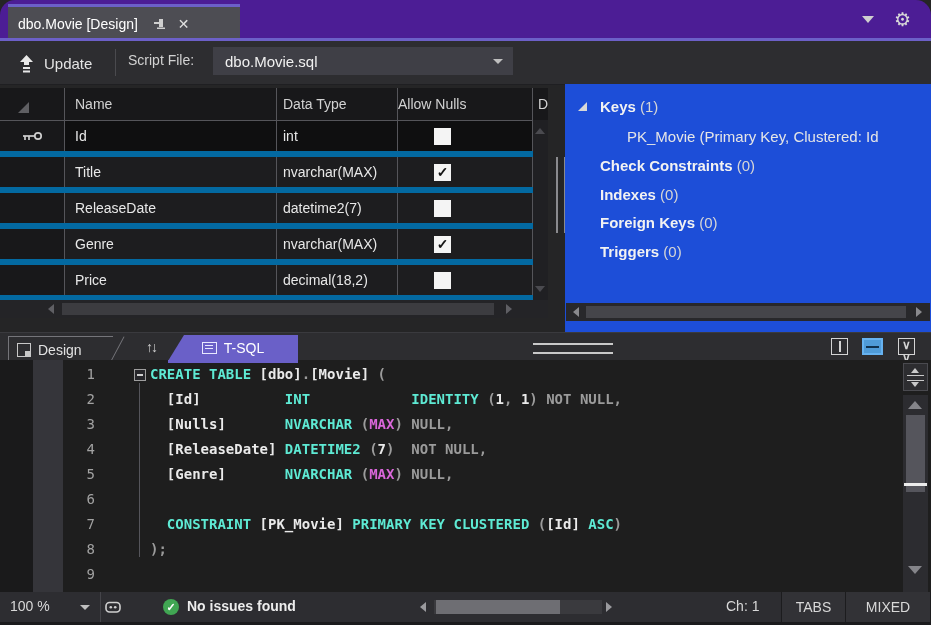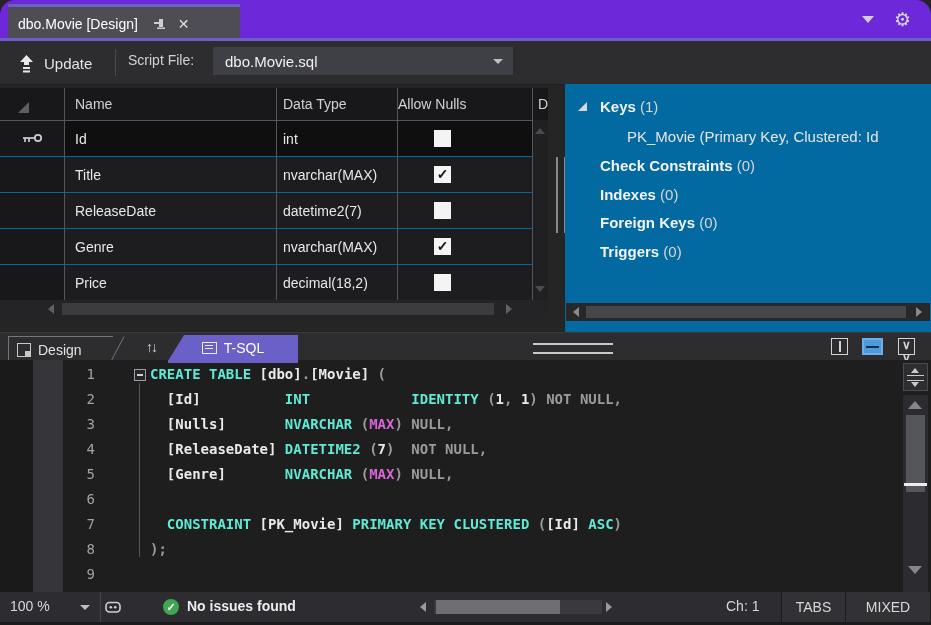--- a/index.html
+++ b/index.html
@@ -1,21 +1,21 @@
 <!DOCTYPE html>
 <html><head>
 <meta charset="utf-8">
 <style>
   html,body{margin:0;padding:0;background:#252526;width:931px;height:625px;overflow:hidden;
     font-family:"Liberation Sans",sans-serif;-webkit-font-smoothing:antialiased;}
   .abs{position:absolute;}
   #root{position:relative;width:931px;height:625px;background:#252526;}
 
   
-  #tabstrip{left:0;top:0;width:931px;height:54px;background:#6d28d9;border-radius:15px;}
+  #tabstrip{left:0;top:0;width:931px;height:54px;background:#4c1d95;border-radius:15px;}
   #accent-line{left:0;top:38px;width:931px;height:3px;background:#6c60c8;}
   #doc-tab{left:8px;top:4px;width:232px;height:34px;background:#4d4d53;border-top:3px solid #6c60c8;
     display:flex;align-items:center;color:#ffffff;font-size:14px;}
   #doc-tab .title{margin-left:10px;}
   #doc-tab .pin{margin-left:14px;width:14px;height:14px;}
   #doc-tab .close{margin-left:12px;color:#e0e0e0;font-size:14px;line-height:14px;}
   #tab-caret{left:862px;top:16px;width:0;height:0;border-left:6px solid transparent;
     border-right:6px solid transparent;border-top:7px solid #cfcfcf;}
   #gear{left:894px;top:8px;color:#d8d8d8;font-size:19px;}
 
@@ -29,21 +29,21 @@
     font-size:15px;display:flex;align-items:center;}
   #scriptfile-combo .val{margin-left:12px;}
   #scriptfile-combo .caret{position:absolute;right:10px;top:12px;width:0;height:0;
     border-left:5px solid transparent;border-right:5px solid transparent;border-top:5px solid #bfbfbf;}
 
   
   #grid{left:0;top:88px;width:548px;height:212px;background:#1d1d1f;}
   .g-head{height:32px;display:flex;background:#18181a;border-bottom:1px solid #55555a;}
   .g-hcell{border-right:1px solid #55555a;color:#d2d2d2;font-size:14px;display:flex;align-items:center;
     box-sizing:border-box;overflow:hidden;}
-  .g-row{height:36px;display:flex;box-sizing:border-box;border-bottom:1px solid #0369a1;background:#1d1d1f;}
+  .g-row{height:36px;display:flex;box-sizing:border-box;border-bottom:6px solid #0369a1;background:#1d1d1f;}
   .g-row.sel{background:#0f0f10;}
   .g-cell{border-right:1px solid #55555a;box-sizing:border-box;display:flex;align-items:center;
     color:#e8e8e8;font-size:14px;overflow:hidden;}
   .c0{width:65px;background:#18181a;justify-content:center;}
   .c1{width:212px;padding-left:10px;}
   .c2{width:121px;padding-left:6px;}
   .c3{width:135px;}
   .c4{width:15px;padding-left:5px;border-right:none;}
   .cb{width:17px;height:17px;background:#f4f4f4;margin-left:36px;display:flex;align-items:center;
     justify-content:center;color:#141414;font-size:14px;font-weight:bold;line-height:17px;}
@@ -59,21 +59,21 @@
     border-right:6px solid #5f5f64;position:absolute;top:4px;}
   .arr-r{width:0;height:0;border-top:5px solid transparent;border-bottom:5px solid transparent;
     border-left:6px solid #5f5f64;position:absolute;top:4px;}
   #grid-hthumb{position:absolute;left:62px;top:3px;width:432px;height:12px;background:#3c3c40;}
 
   
   #vsplit{left:556px;top:157px;width:6px;height:76px;
     border-left:2px solid #8a8a8e;border-right:2px solid #8a8a8e;}
 
   
-  #ctx{left:565px;top:84px;width:366px;height:248px;background:#0369a1;overflow:hidden;}
+  #ctx{left:565px;top:84px;width:366px;height:248px;background:#1d4ed8;overflow:hidden;}
   .ctx-group{position:absolute;left:35px;white-space:nowrap;color:#f2f2f2;font-size:15px;font-weight:bold;}
   .ctx-group .cnt{font-weight:normal;color:#d6d6d6;}
   .ctx-item{position:absolute;left:62px;white-space:nowrap;color:#e6e6e6;font-size:15px;}
   .ctx-exp{position:absolute;left:13px;width:0;height:0;
     border-bottom:9px solid #d8d8d8;border-left:9px solid transparent;}
   #ctx-hscroll{left:566px;top:303px;width:364px;height:18px;background:#28282b;}
   #ctx-hthumb{position:absolute;left:20px;top:3px;width:320px;height:12px;background:#45454a;}
   #ctx-hscroll .arr-l{border-right-color:#8a8a8e;}
   #ctx-hscroll .arr-r{border-left-color:#8a8a8e;}
 

